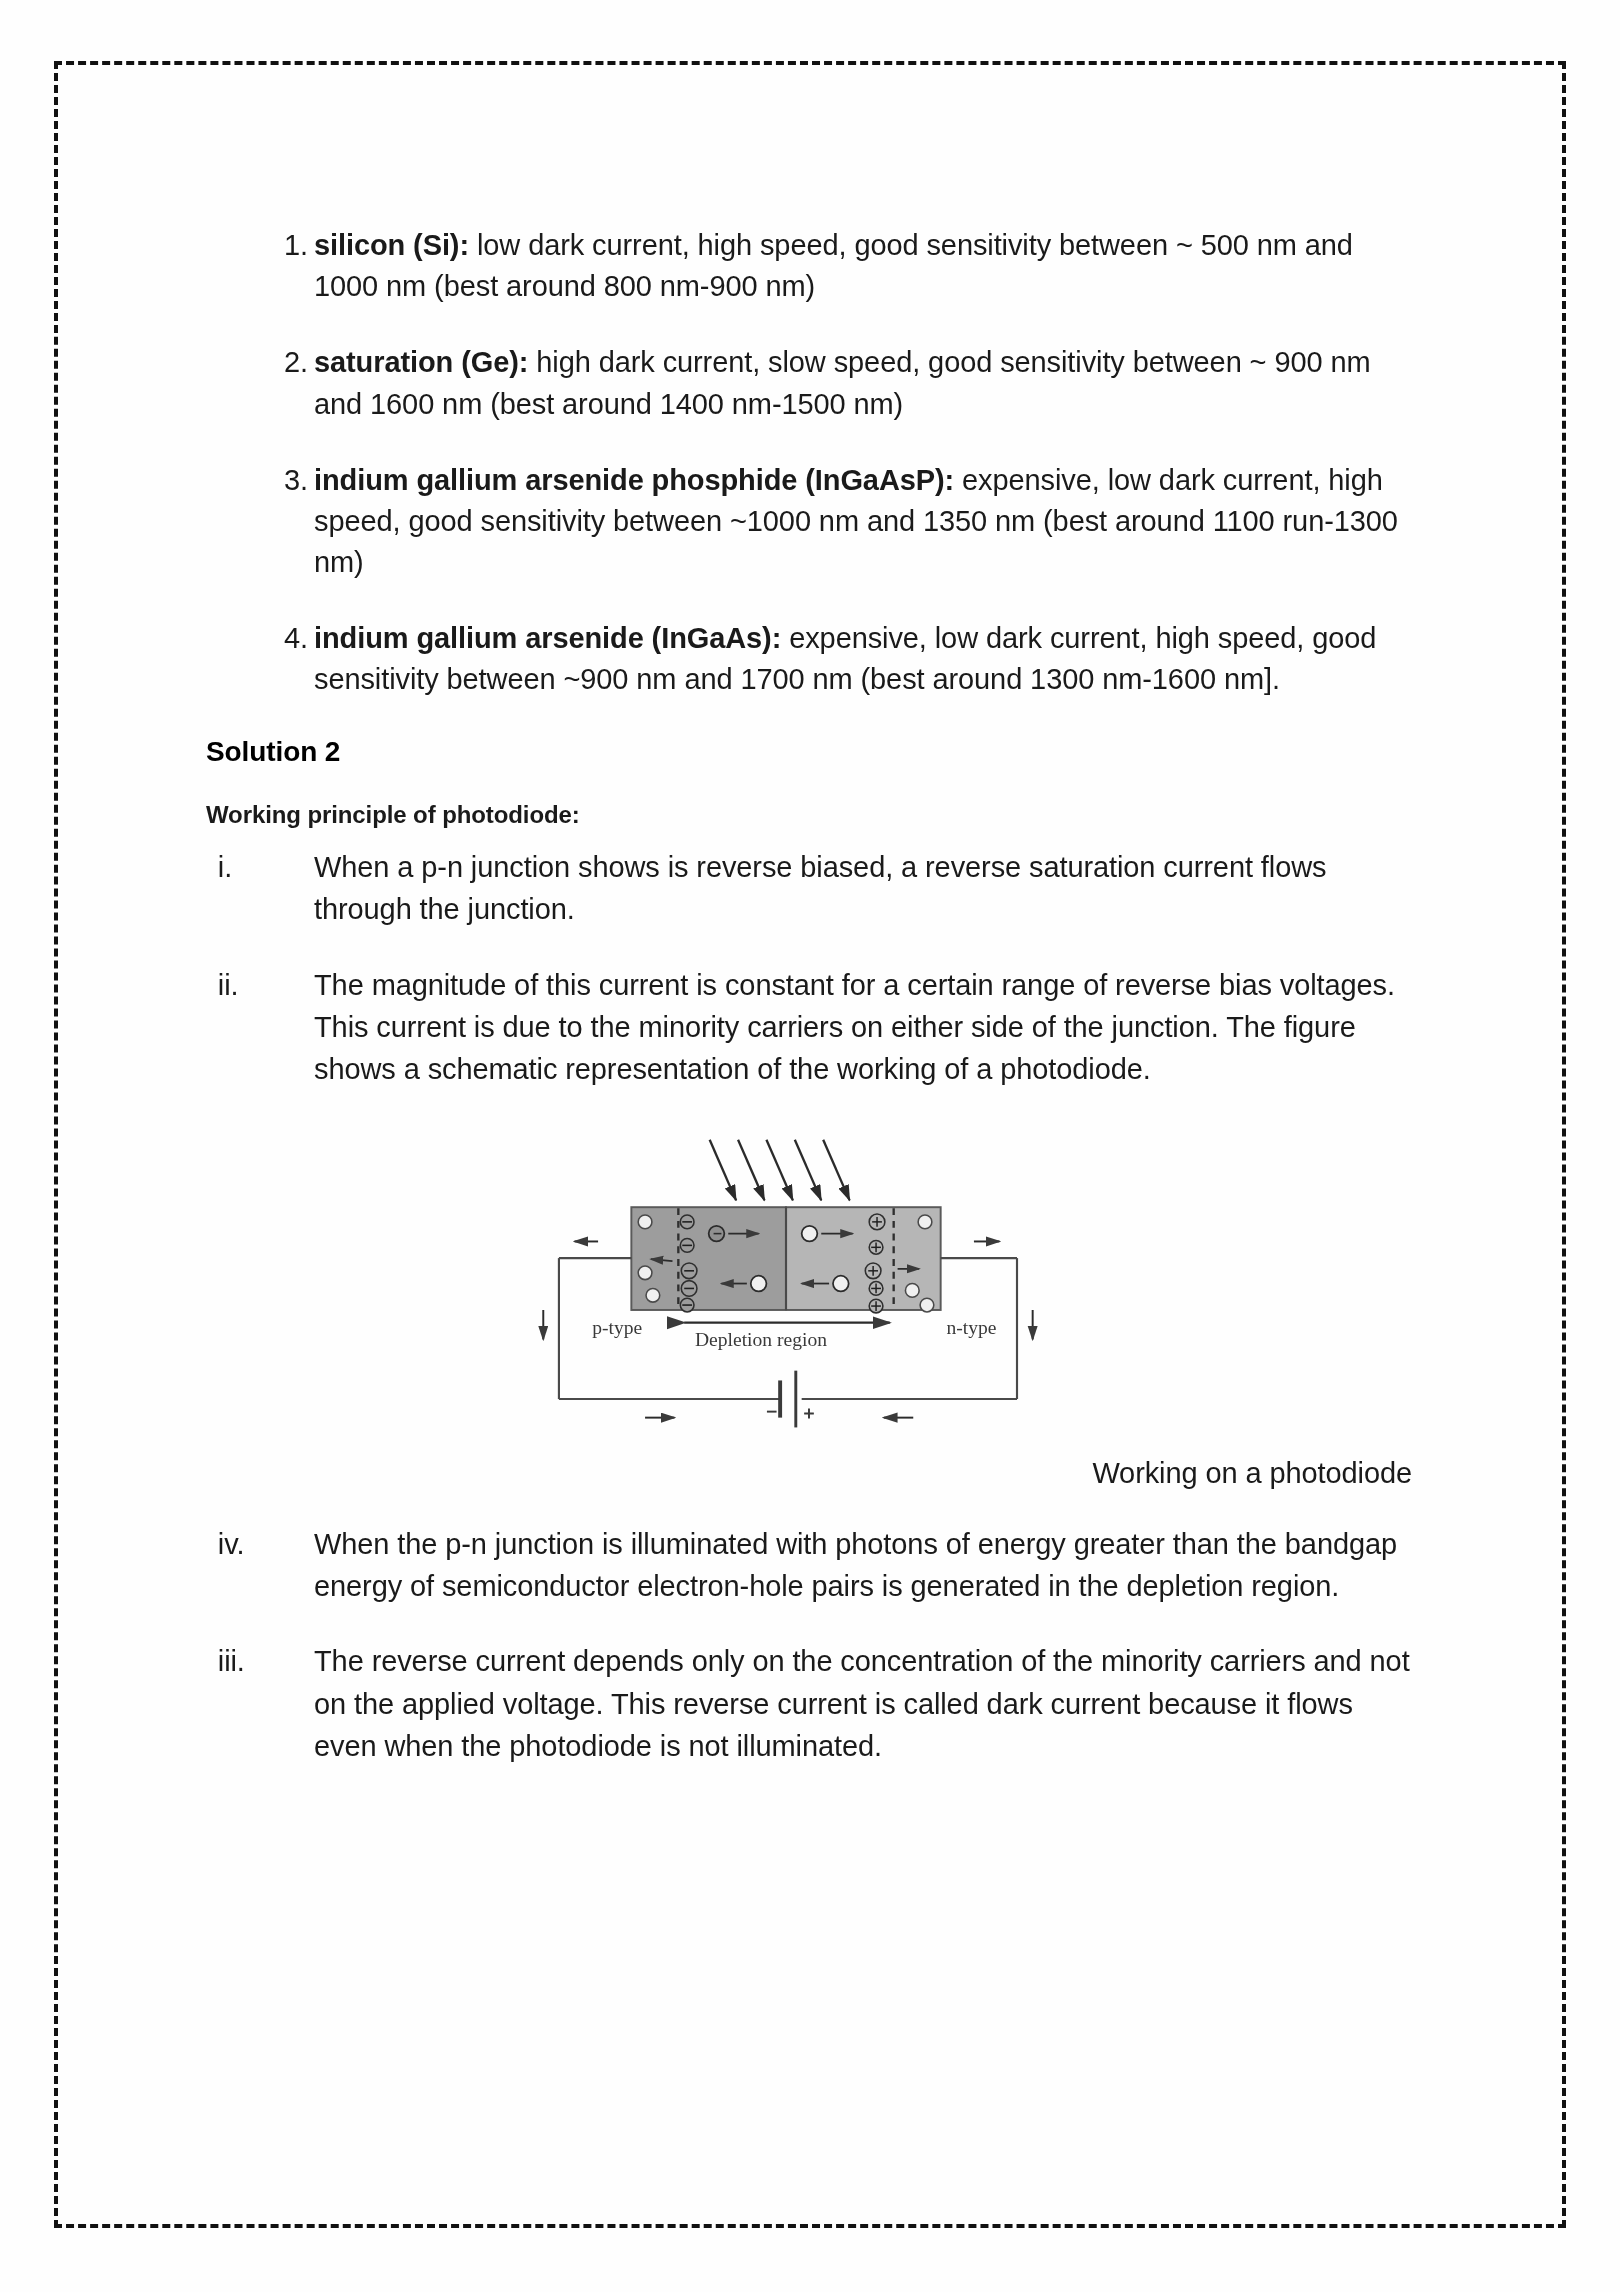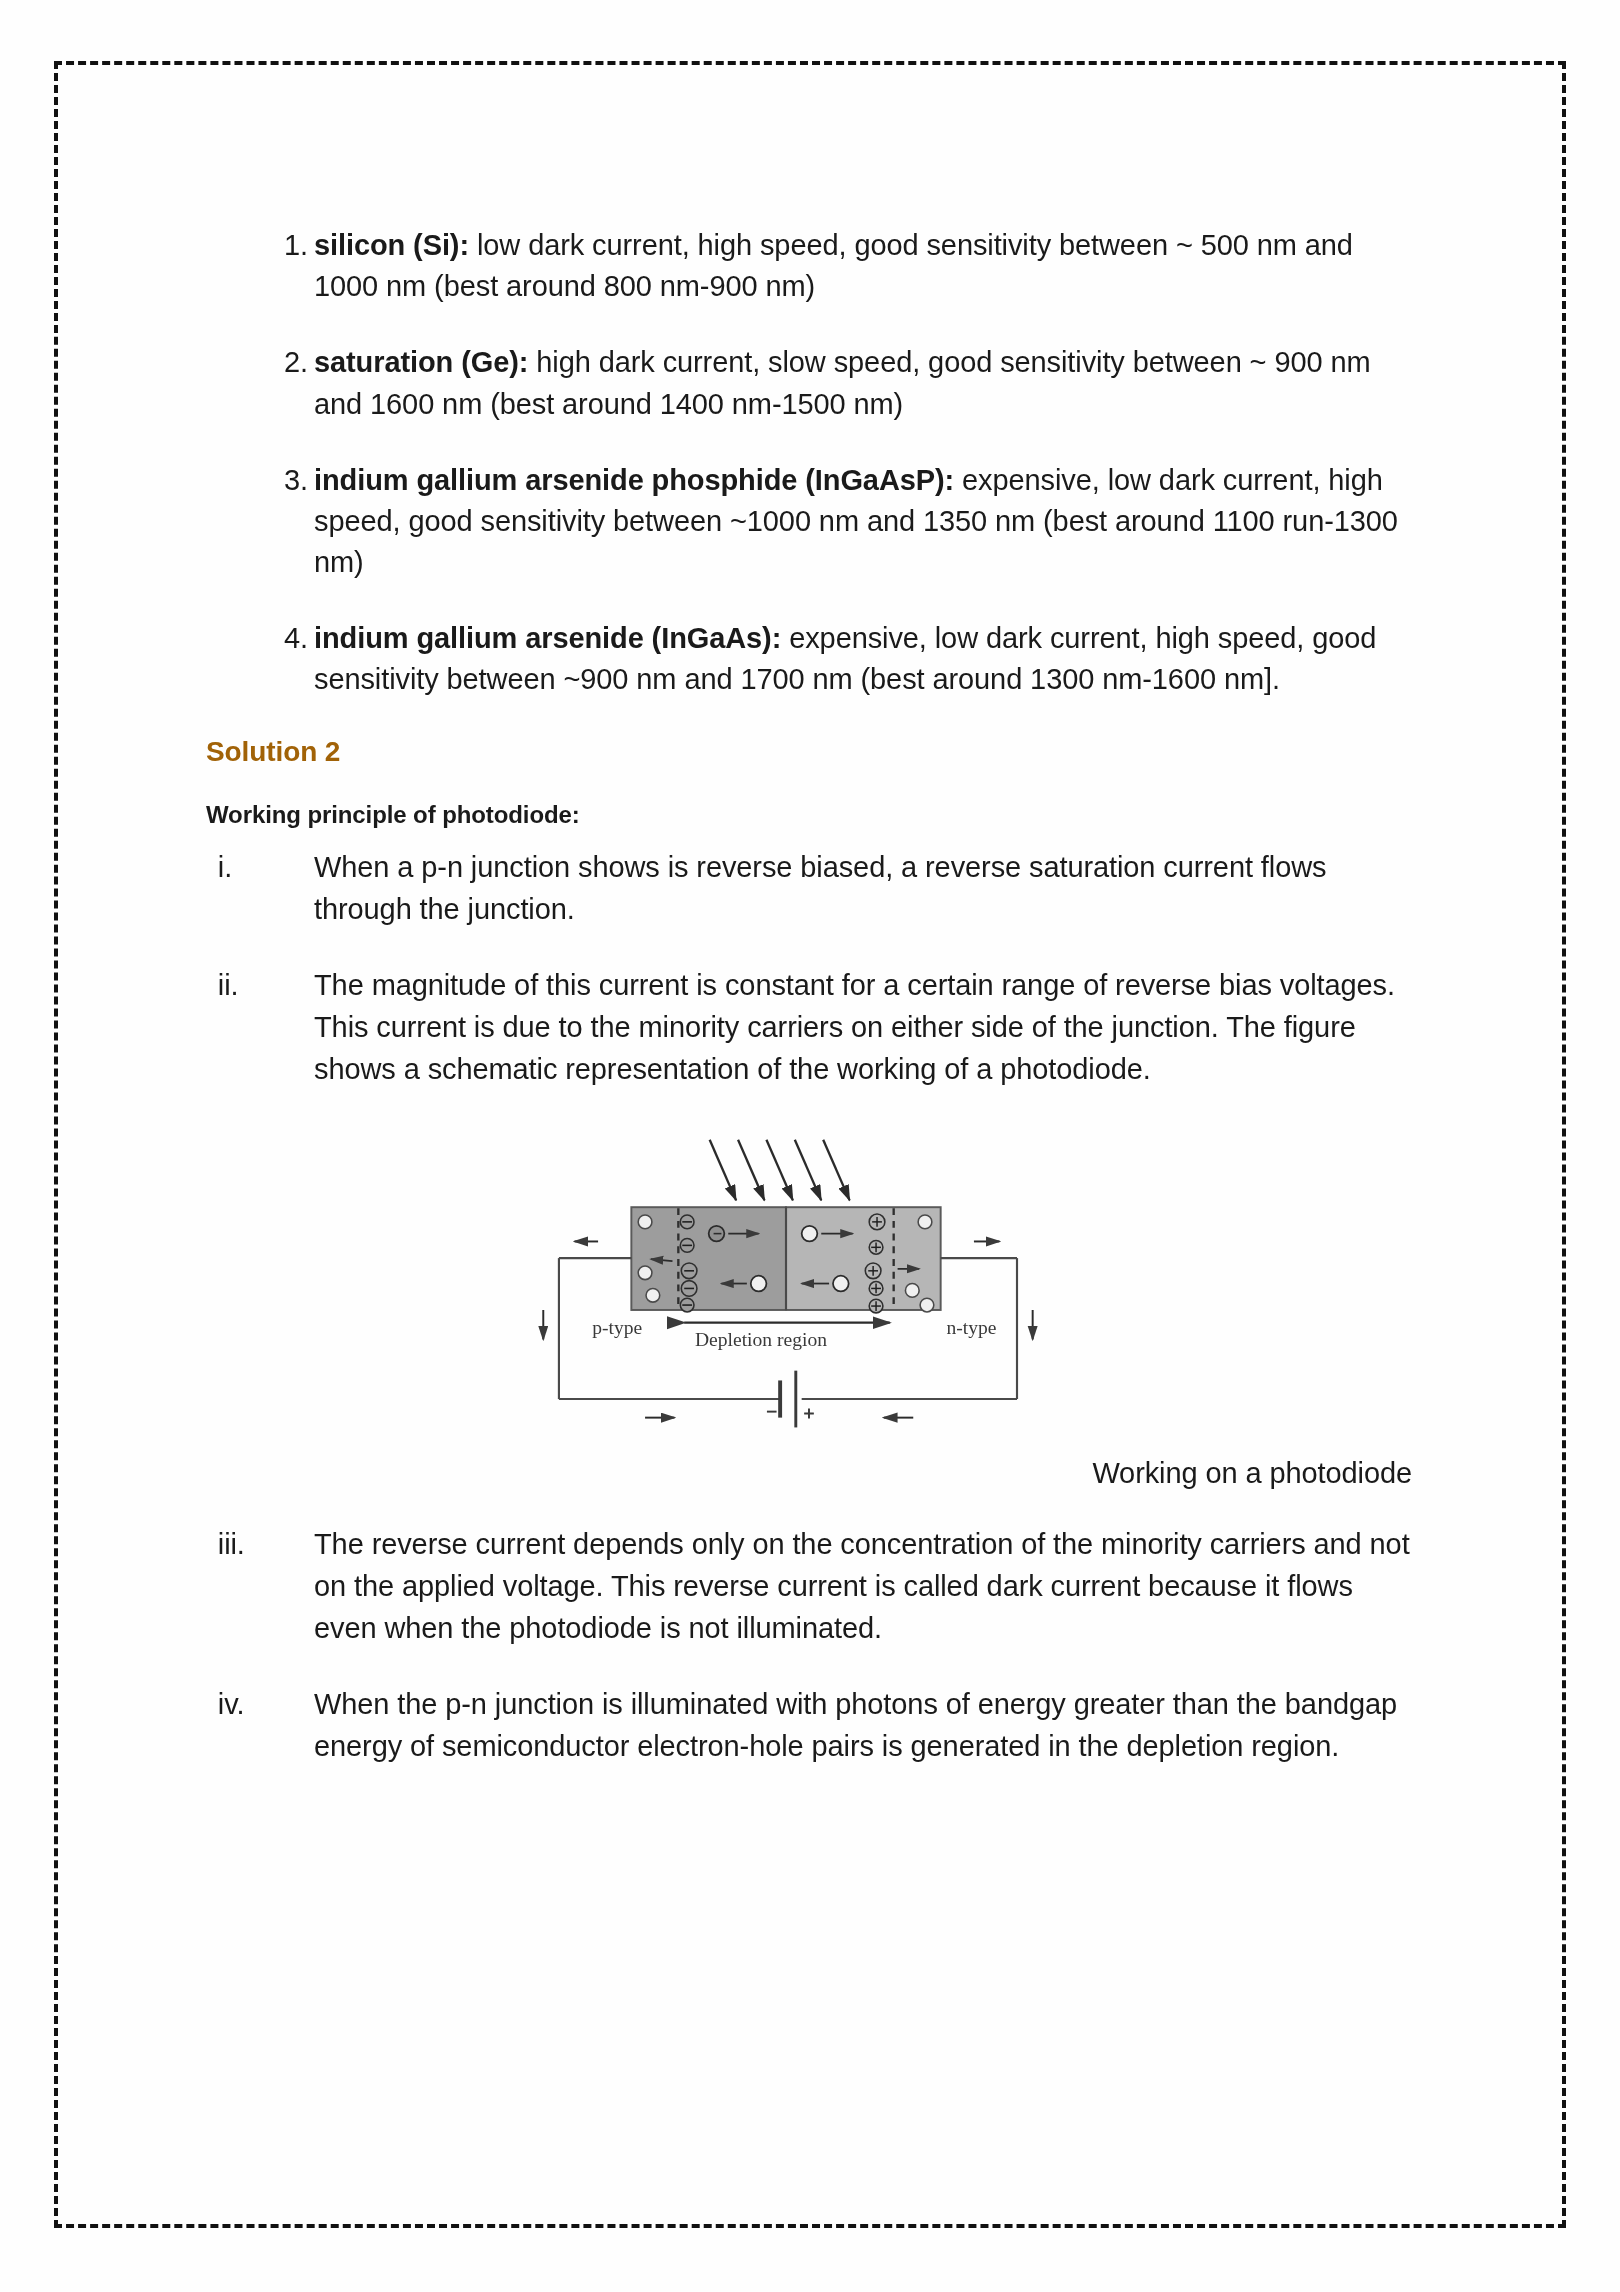--- a/index.html
+++ b/index.html
@@ -147,21 +147,21 @@
       <li>
         <span class="marker">3.</span>
         <span class="term">indium gallium arsenide phosphide (InGaAsP):</span><span> expensive, low dark current, high speed, good sensitivity between ~1000 nm and 1350 nm (best around 1100 run-1300 nm)</span>
       </li>
       <li>
         <span class="marker">4.</span>
         <span class="term">indium gallium arsenide (InGaAs):</span><span> expensive, low dark current, high speed, good sensitivity between ~900 nm and 1700 nm (best around 1300 nm-1600 nm].</span>
       </li>
     </ol>
 
-    <div class="solution-heading" id="solution-heading" style="color: #a16207;">Solution 2</div>
+    <div class="solution-heading" id="solution-heading" style="color: #000000;">Solution 2</div>
 
     <div class="sub-heading">Working principle of photodiode:</div>
 
     <ol class="roman-list">
       <li>
         <span class="marker">i.</span>
         <span>When a p-n junction shows is reverse biased, a reverse saturation current flows through the junction.</span>
       </li>
       <li>
         <span class="marker">ii.</span>
@@ -303,24 +303,24 @@
 
         <text class="dg-label" x="58" y="215">p-type</text>
         <text class="dg-label" x="163" y="227">Depletion region</text>
         <text class="dg-label" x="420" y="215">n-type</text>
       </svg>
     </div>
     <div class="figure-caption">Working on a photodiode</div>
 
     <ol class="roman-list">
       <li>
+        <span class="marker">iv.</span>
+        <span>When the p-n junction is illuminated with photons of energy greater than the bandgap energy of semiconductor electron-hole pairs is generated in the depletion region.</span>
+      </li>
+      <li>
         <span class="marker">iii.</span>
         <span>The reverse current depends only on the concentration of the minority carriers and not on the applied voltage. This reverse current is called dark current because it flows even when the photodiode is not illuminated.</span>
       </li>
-      <li>
-        <span class="marker">iv.</span>
-        <span>When the p-n junction is illuminated with photons of energy greater than the bandgap energy of semiconductor electron-hole pairs is generated in the depletion region.</span>
-      </li>
     </ol>
 
   </div>
 </div>
 
 
 </body></html>

